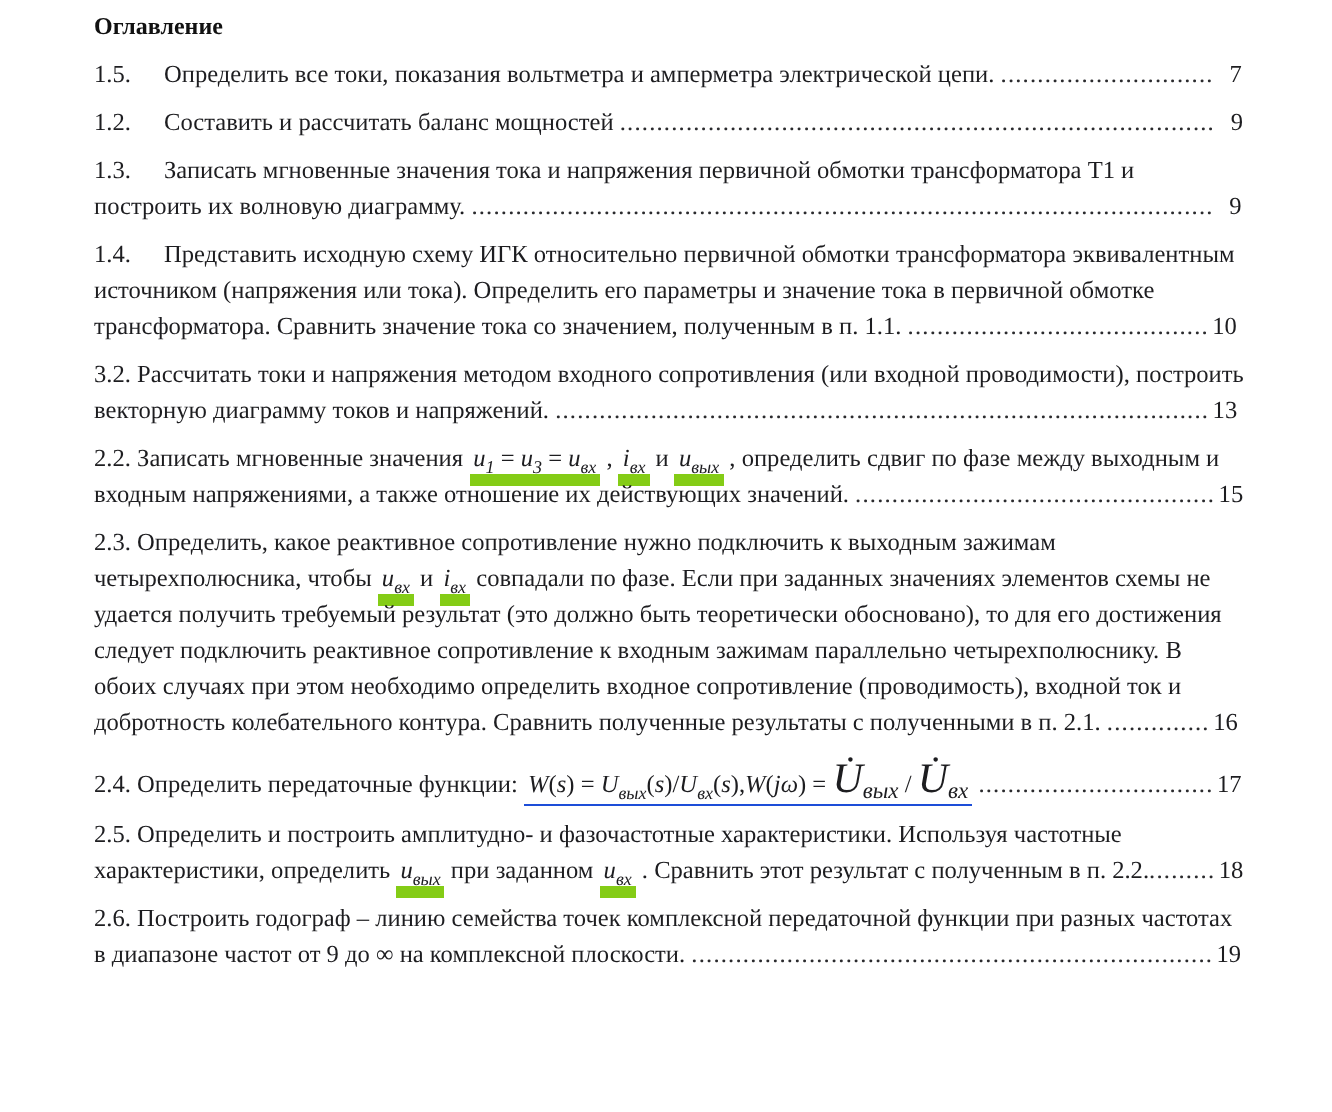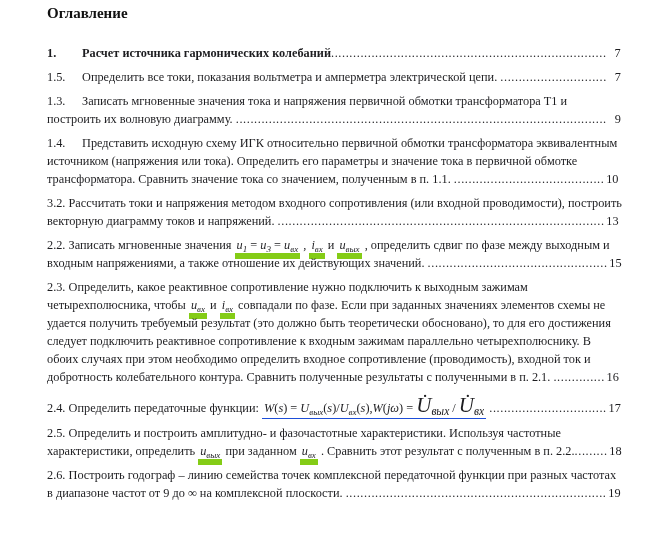--- a/index.html
+++ b/index.html
@@ -6,22 +6,22 @@
   body{
     width:666px;height:556px;background:#ffffff;overflow:hidden;
     font-family:"Liberation Serif","DejaVu Serif",serif;
   }
   .page{
     box-sizing:border-box;width:666px;height:556px;
     padding:3px 44px 0 47px;
     color:#1d1d20;font-size:12.3px;line-height:18px;
   }
   .title{
-    font-size:15px;line-height:21px;font-weight:700;
-    margin:0 0 20px 0;color:#111;
+    font-size:12px;line-height:21px;font-weight:700;
+    margin:0 0 4px 0;color:#111;
   }
   .toc-entry{margin:0 0 6px 0;}
   .toc-entry.bold{font-weight:700;}
   .num{white-space:pre;}
   .num.tabbed{display:inline-block;width:35px;}
   .seg{}
   .math{white-space:nowrap;padding:0 2px;}
   .u-gray{border-bottom:6px solid #84cc16;padding-bottom:1px;}
   .u-dark{border-bottom:1px solid #1d4ed8;padding-bottom:3px;}
   .mvar{font-style:italic;}
@@ -31,22 +31,22 @@
   .mvar.big sub{font-size:11.5px;vertical-align:-3px;}
   .dots{font-weight:400;letter-spacing:0.6px;color:#2a2a2d;}
   .pagenum{font-weight:400;display:inline-block;min-width:14px;text-align:right;}
 </style>
 </head>
 <body>
 
 <div class="page">
   <h1 class="title">Оглавление</h1>
   <div id="toc">
-      <div class="toc-entry bold"><span class="num tabbed">1.</span><span class="seg">Расчет источника гармонических колебаний</span><span class="dots">...........................................................................</span><span class="pagenum">7</span></div>
       <div class="toc-entry"><span class="num tabbed">1.5.</span><span class="seg">Определить все токи, показания вольтметра и амперметра электрической цепи. </span><span class="dots">.............................</span><span class="pagenum">7</span></div>
+      <div class="toc-entry"><span class="num tabbed">1.2.</span><span class="seg">Составить и рассчитать баланс мощностей </span><span class="dots">.................................................................................</span><span class="pagenum">9</span></div>
       <div class="toc-entry"><span class="num tabbed">1.3.</span><span class="seg">Записать мгновенные значения тока и напряжения первичной обмотки трансформатора Т1 и построить их волновую диаграмму. </span><span class="dots">.....................................................................................................</span><span class="pagenum">9</span></div>
       <div class="toc-entry"><span class="num tabbed">1.4.</span><span class="seg">Представить исходную схему ИГК относительно первичной обмотки трансформатора эквивалентным источником (напряжения или тока). Определить его параметры и значение тока в первичной обмотке трансформатора. Сравнить значение тока со значением, полученным в п. 1.1. </span><span class="dots">.........................................</span><span class="pagenum">10</span></div>
       <div class="toc-entry"><span class="num">3.2.</span> <span class="seg">Рассчитать токи и напряжения методом входного сопротивления (или входной проводимости), построить векторную диаграмму токов и напряжений. </span><span class="dots">.........................................................................................</span><span class="pagenum">13</span></div>
       <div class="toc-entry"><span class="num">2.2.</span> <span class="seg">Записать мгновенные значения </span><span class="math u-gray"><span class="mvar">u<sub>1</sub></span><span class="mop"> = </span><span class="mvar">u<sub>3</sub></span><span class="mop"> = </span><span class="mvar">u<sub>вх</sub></span></span><span class="seg"> , </span><span class="math u-gray"><span class="mvar">i<sub>вх</sub></span></span><span class="seg"> и </span><span class="math u-gray"><span class="mvar">u<sub>вых</sub></span></span><span class="seg"> , определить сдвиг по фазе между выходным и входным напряжениями, а также отношение их действующих значений. </span><span class="dots">.................................................</span><span class="pagenum">15</span></div>
       <div class="toc-entry"><span class="num">2.3.</span> <span class="seg">Определить, какое реактивное сопротивление нужно подключить к выходным зажимам четырехполюсника, чтобы </span><span class="math u-gray"><span class="mvar">u<sub>вх</sub></span></span><span class="seg"> и </span><span class="math u-gray"><span class="mvar">i<sub>вх</sub></span></span><span class="seg"> совпадали по фазе. Если при заданных значениях элементов схемы не удается получить требуемый результат (это должно быть теоретически обосновано), то для его достижения следует подключить реактивное сопротивление к входным зажимам параллельно четырехполюснику. В обоих случаях при этом необходимо определить входное сопротивление (проводимость), входной ток и добротность колебательного контура. Сравнить полученные результаты с полученными в п. 2.1. </span><span class="dots">..............</span><span class="pagenum">16</span></div>
       <div class="toc-entry"><span class="num">2.4.</span> <span class="seg">Определить передаточные функции: </span><span class="math u-dark"><span class="mvar">W</span><span class="mop">(</span><span class="mvar">s</span><span class="mop">) = </span><span class="mvar">U<sub>вых</sub></span><span class="mop">(</span><span class="mvar">s</span><span class="mop">)/</span><span class="mvar">U<sub>вх</sub></span><span class="mop">(</span><span class="mvar">s</span><span class="mop">),</span><span class="mvar">W</span><span class="mop">(</span><span class="mvar">jω</span><span class="mop">) = </span><span class="mvar big">U̇<sub>вых</sub></span><span class="mop"> / </span><span class="mvar big">U̇<sub>вх</sub></span></span><span class="seg"> </span><span class="dots">................................</span><span class="pagenum">17</span></div>
       <div class="toc-entry"><span class="num">2.5.</span> <span class="seg">Определить и построить амплитудно- и фазочастотные характеристики. Используя частотные характеристики, определить </span><span class="math u-gray"><span class="mvar">u<sub>вых</sub></span></span><span class="seg"> при заданном </span><span class="math u-gray"><span class="mvar">u<sub>вх</sub></span></span><span class="seg"> . Сравнить этот результат с полученным в п. 2.2.</span><span class="dots">.........</span><span class="pagenum">18</span></div>
       <div class="toc-entry"><span class="num">2.6.</span> <span class="seg">Построить годограф – линию семейства точек комплексной передаточной функции при разных частотах в диапазоне частот от 9 до ∞ на комплексной плоскости. </span><span class="dots">.......................................................................</span><span class="pagenum">19</span></div>
     </div>
 </div>

